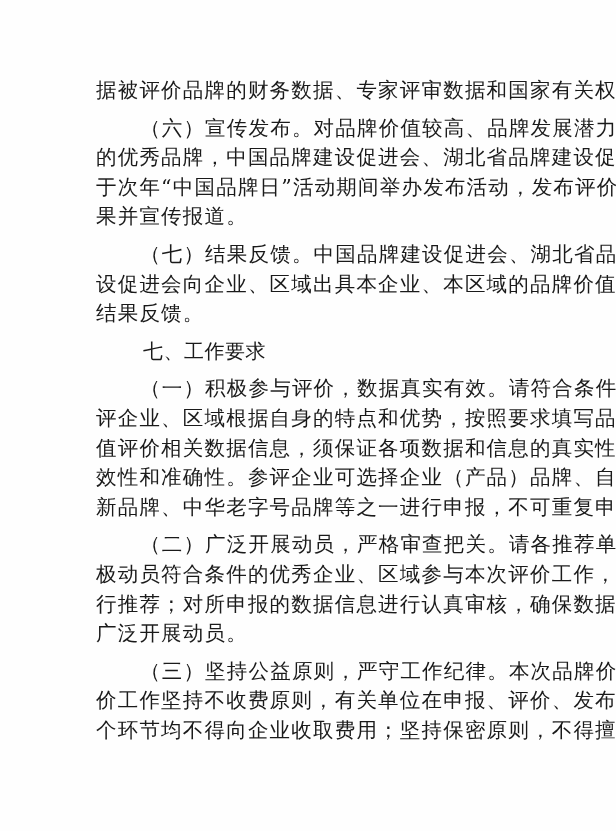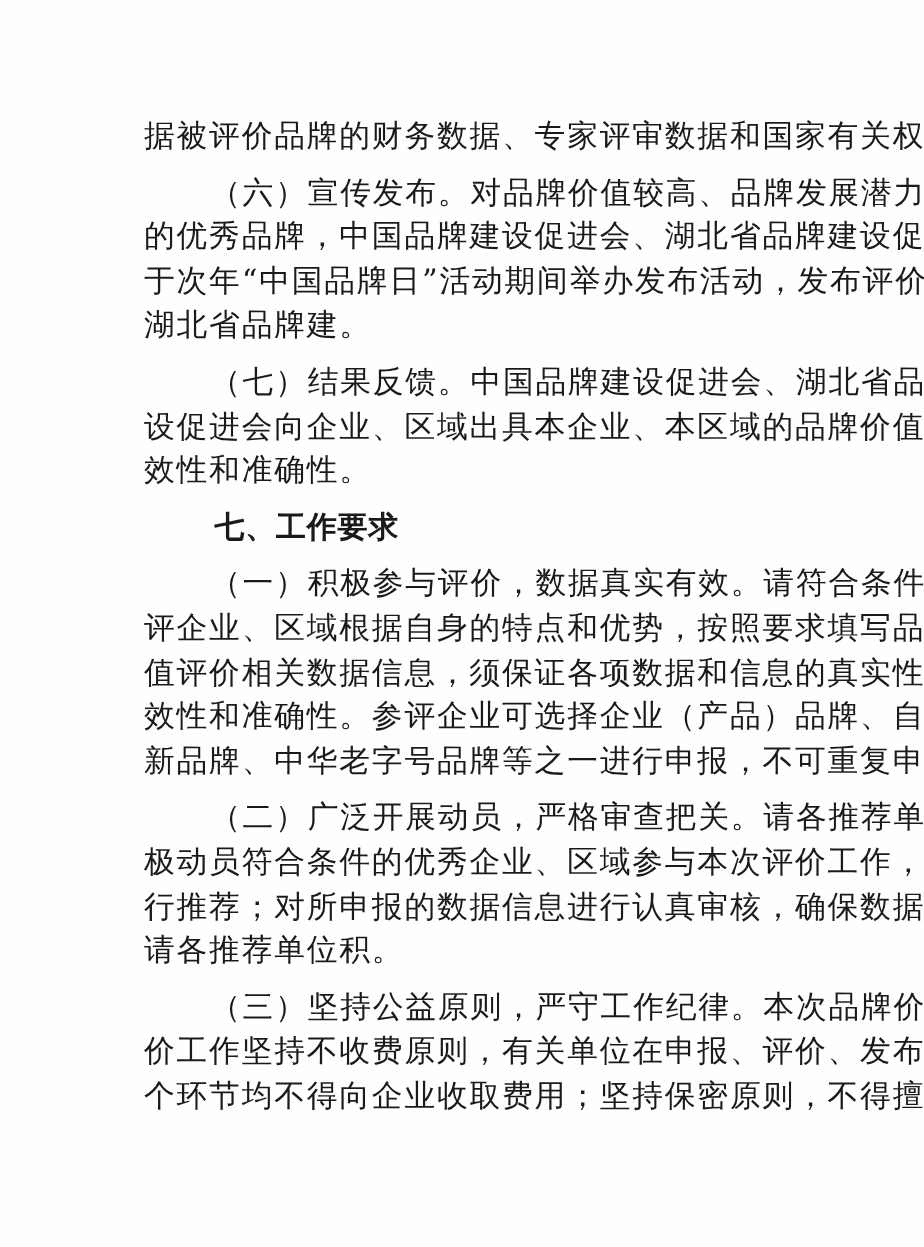--- a/index.html
+++ b/index.html
@@ -16,64 +16,64 @@
     font-family: "DejaVu Serif", "Liberation Serif", serif;
     font-size: 20.5px; line-height: 29.6px; color: #1a1a1a;
     letter-spacing: 1.2px;
     text-align: justify;
   }
   .line { display: block; white-space: nowrap; height: 29.6px; }
   .indent { padding-left: 44px; }
   .gap { margin-top: 8px; }
   .heading {
     font-family: "DejaVu Sans", "Liberation Sans", sans-serif;
-    font-weight: bold; font-size: 20px; letter-spacing: 0.5px;
+    font-weight: normal; font-size: 20px; letter-spacing: 0.5px;
     padding-left: 47px;
   }
 </style>
 </head>
 <body>
 
 <div class="page">
   <div class="content">
 
     <div>
       <span class="line">据被评价品牌的财务数据、专家评审数据和国家有关权威机</span>
     </div>
 
     <div class="gap">
       <span class="line indent">（六）宣传发布。对品牌价值较高、品牌发展潜力较大</span>
       <span class="line">的优秀品牌，中国品牌建设促进会、湖北省品牌建设促进会</span>
       <span class="line">于次年“中国品牌日”活动期间举办发布活动，发布评价结</span>
-      <span class="line">湖北省品牌建。</span>
+      <span class="line">果并宣传报道。</span>
     </div>
 
     <div class="gap">
       <span class="line indent">（七）结果反馈。中国品牌建设促进会、湖北省品牌建</span>
       <span class="line">设促进会向企业、区域出具本企业、本区域的品牌价值评价</span>
-      <span class="line">效性和准确性。</span>
+      <span class="line">结果反馈。</span>
     </div>
 
     <div class="gap">
       <span class="line heading">七、工作要求</span>
     </div>
 
     <div class="gap">
       <span class="line indent">（一）积极参与评价，数据真实有效。请符合条件的参</span>
       <span class="line">评企业、区域根据自身的特点和优势，按照要求填写品牌价</span>
       <span class="line">值评价相关数据信息，须保证各项数据和信息的真实性、有</span>
       <span class="line">效性和准确性。参评企业可选择企业（产品）品牌、自主创</span>
       <span class="line">新品牌、中华老字号品牌等之一进行申报，不可重复申报。</span>
     </div>
 
     <div class="gap">
       <span class="line indent">（二）广泛开展动员，严格审查把关。请各推荐单位积</span>
       <span class="line">极动员符合条件的优秀企业、区域参与本次评价工作，并进</span>
       <span class="line">行推荐；对所申报的数据信息进行认真审核，确保数据信息</span>
-      <span class="line">请各推荐单位积。</span>
+      <span class="line">广泛开展动员。</span>
     </div>
 
     <div class="gap">
       <span class="line indent">（三）坚持公益原则，严守工作纪律。本次品牌价值评</span>
       <span class="line">价工作坚持不收费原则，有关单位在申报、评价、发布等各</span>
       <span class="line">个环节均不得向企业收取费用；坚持保密原则，不得擅自向</span>
     </div>
 
   </div>
 </div>

